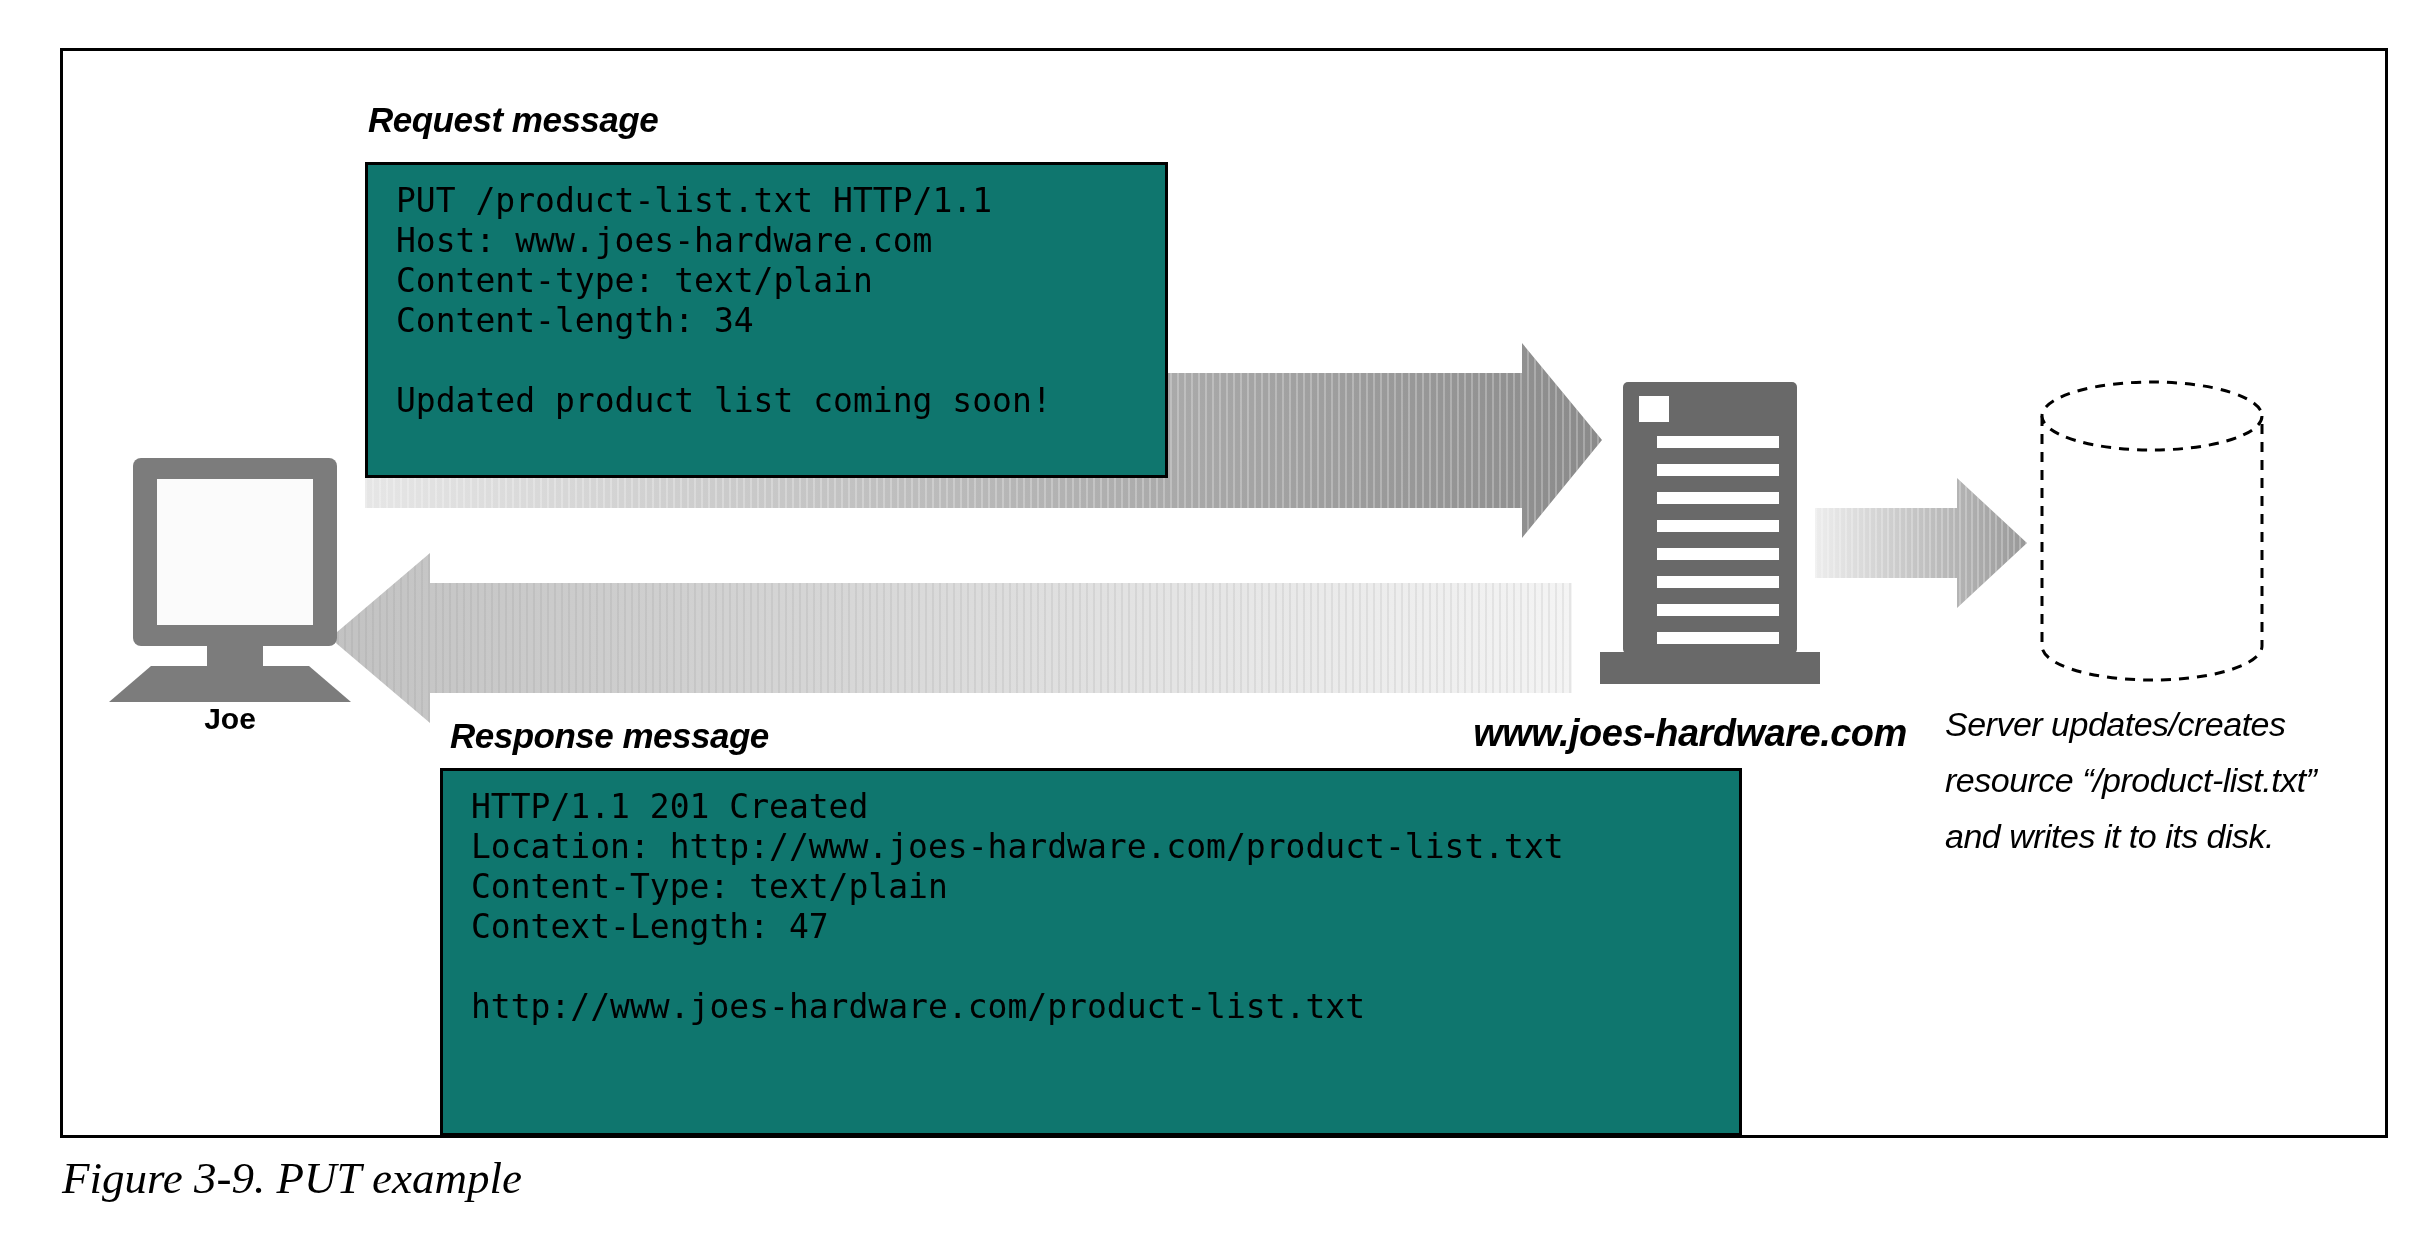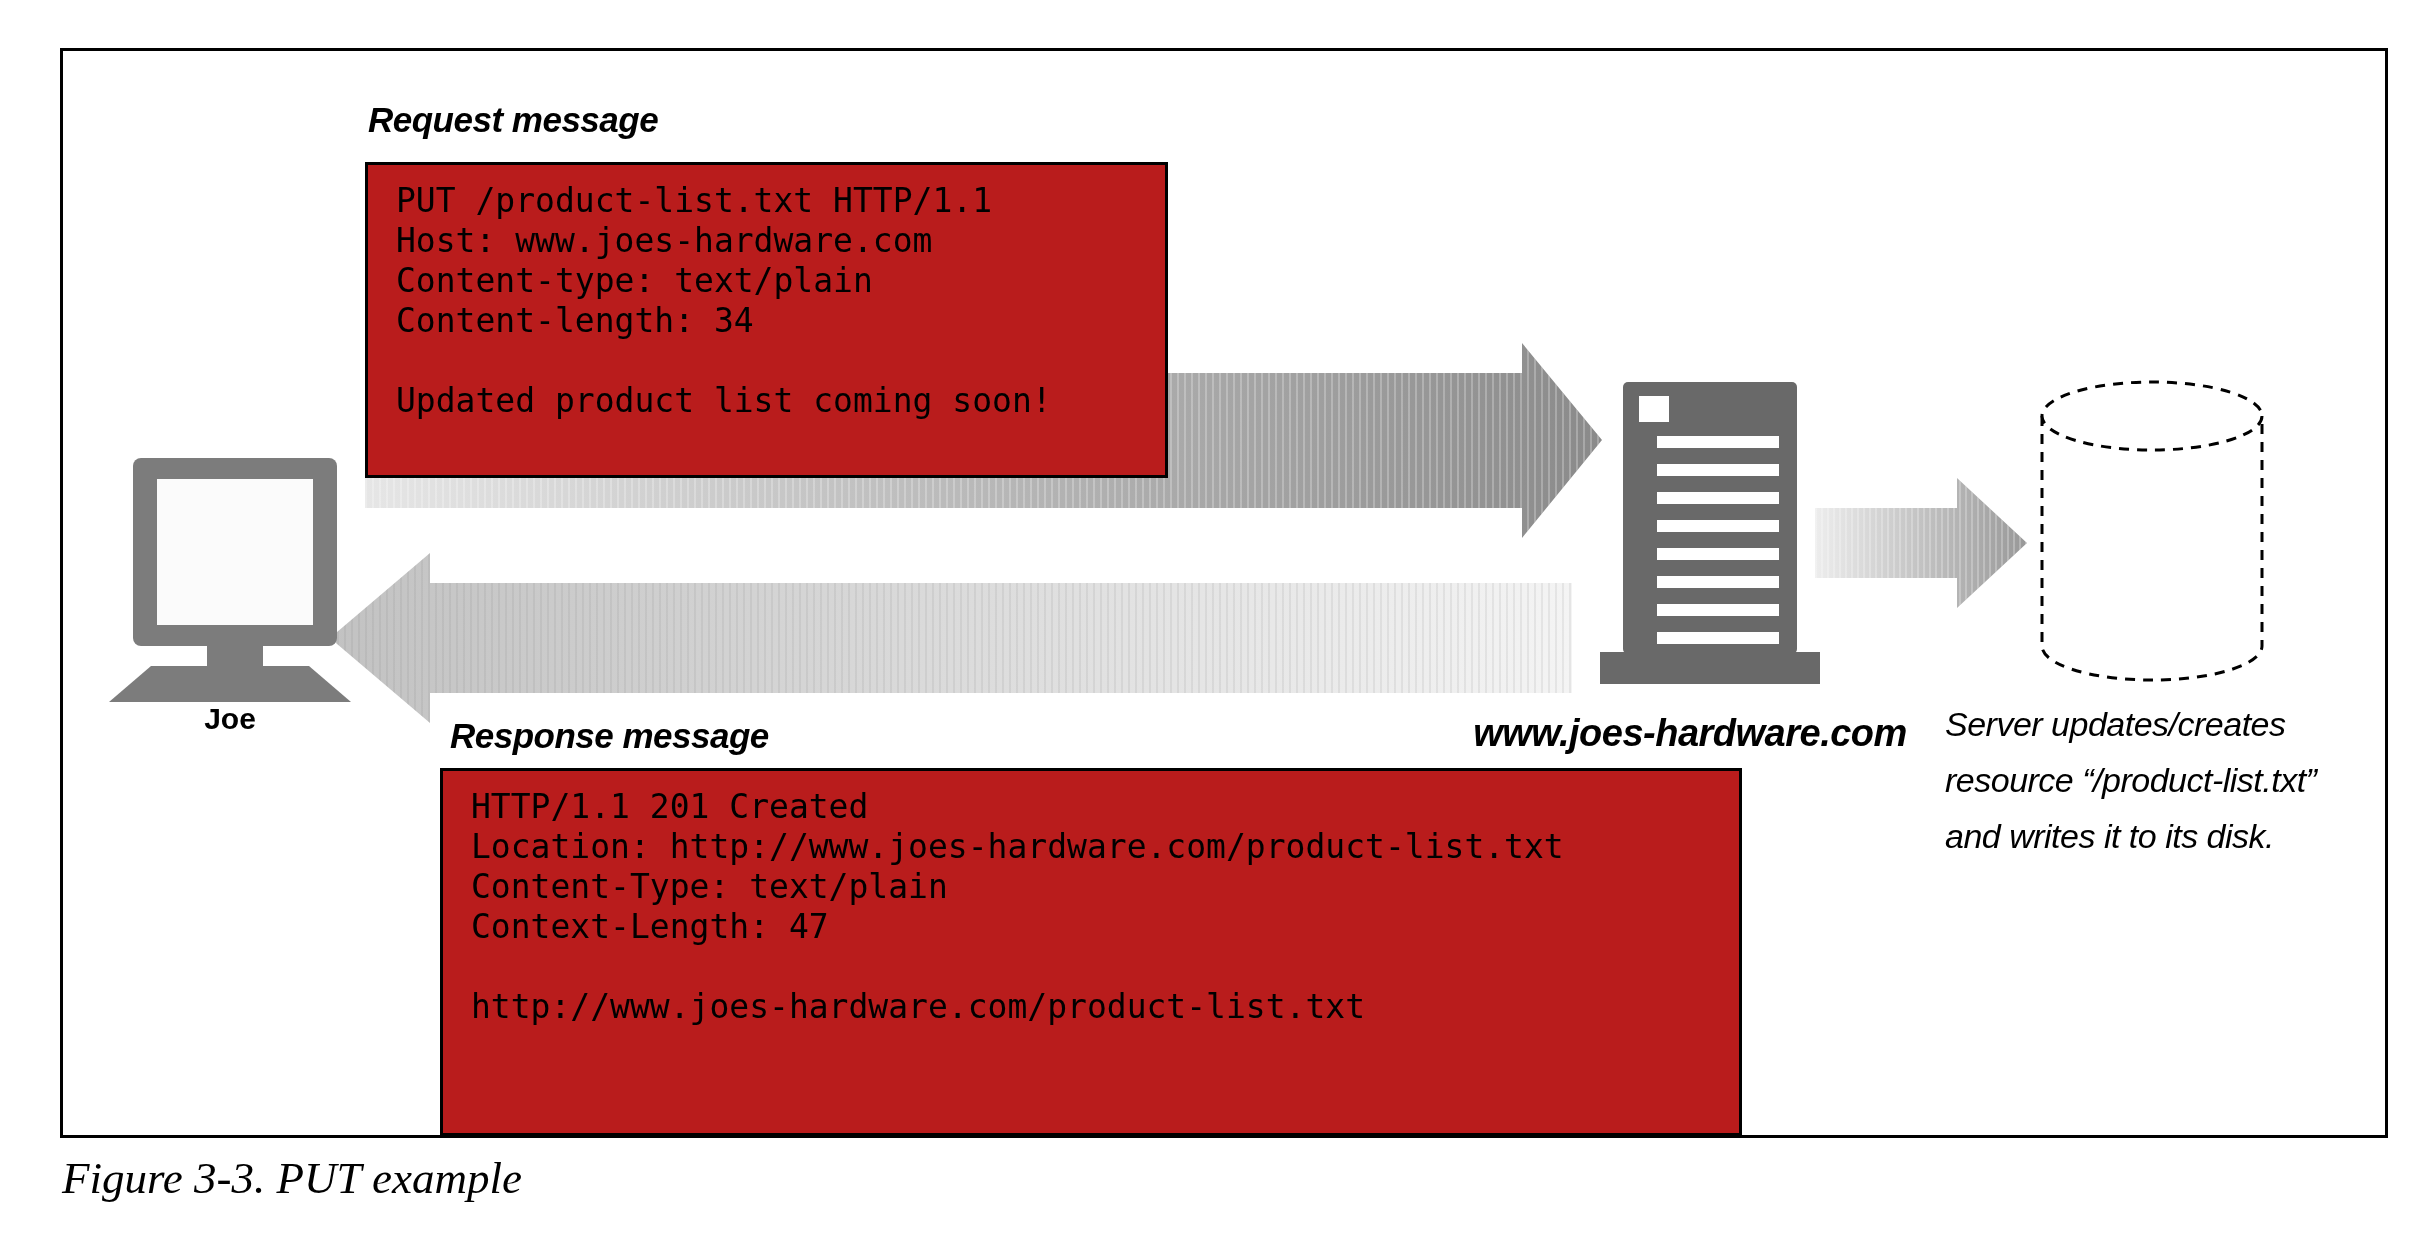--- a/index.html
+++ b/index.html
@@ -27,21 +27,21 @@
     font-weight: 600;
     font-size: 35px;
     letter-spacing: -0.5px;
     z-index: 3;
     white-space: nowrap;
   }
   .request-label { left: 368px; top: 100px; }
   .response-label { left: 450px; top: 716px; }
   .msg-box {
     position: absolute;
-    background: #b91c1c;
+    background: #0f766e;
     border: 3px solid #000;
     box-sizing: border-box;
     z-index: 2;
   }
   .request-box { left: 365px; top: 162px; width: 803px; height: 316px; }
   .response-box { left: 440px; top: 768px; width: 1302px; height: 368px; }
   .msg-text {
     margin: 0;
     padding: 16px 10px 0 28px;
     font-family: "DejaVu Sans Mono", monospace;
@@ -175,15 +175,15 @@
   <div class="msg-label response-label">Response message</div>
   <div class="msg-box response-box">
     <pre class="msg-text">HTTP/1.1 201 Created
 Location: http://www.joes-hardware.com/product-list.txt
 Content-Type: text/plain
 Context-Length: 47
 
 http://www.joes-hardware.com/product-list.txt</pre>
   </div>
 
-  <div class="caption">Figure 3-3. PUT example</div>
+  <div class="caption">Figure 3-9. PUT example</div>
 
 </div>
 
 </body></html>

